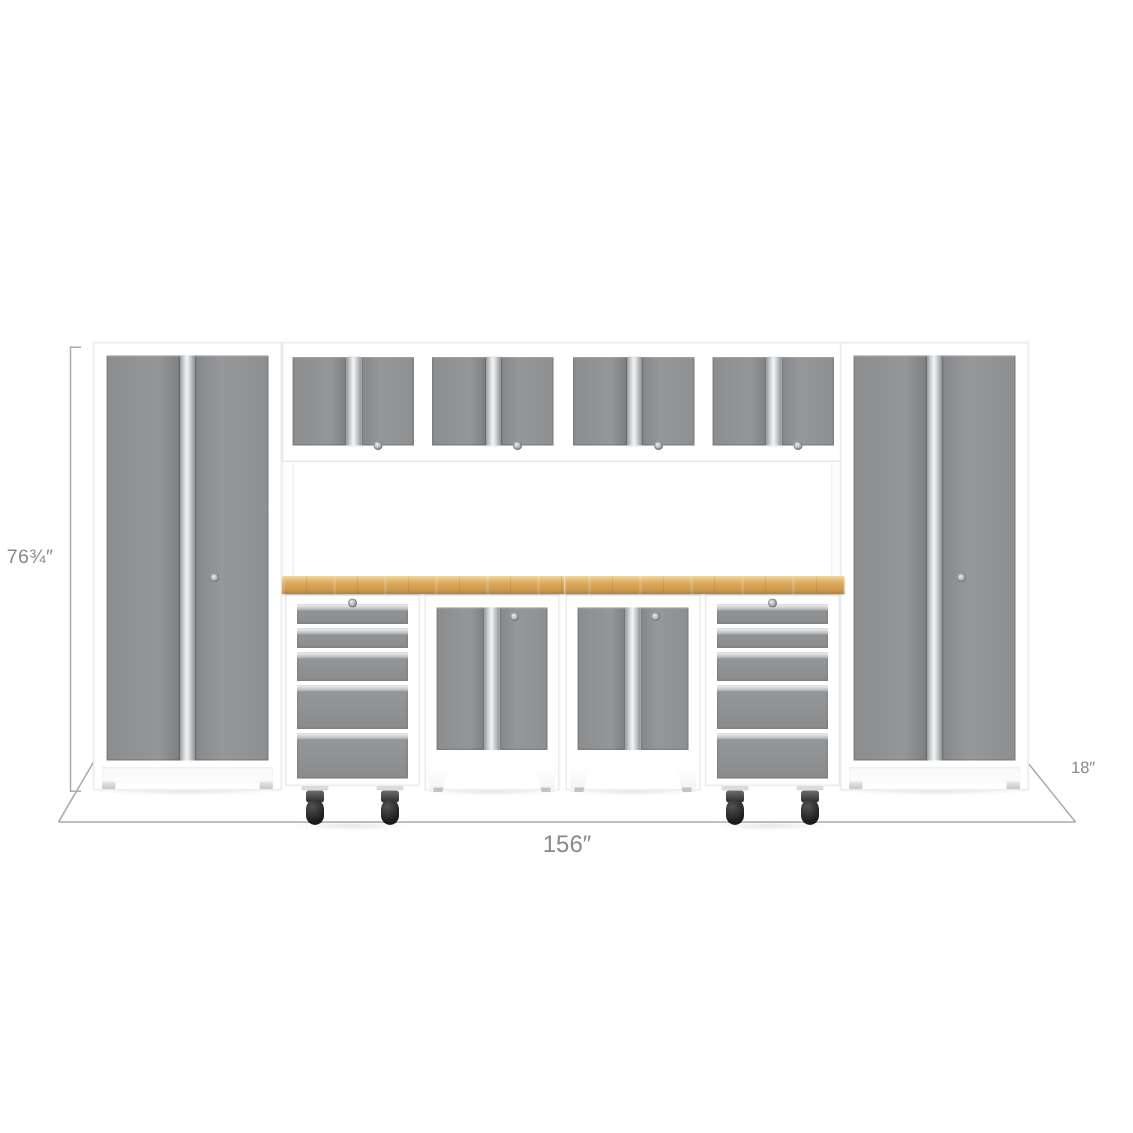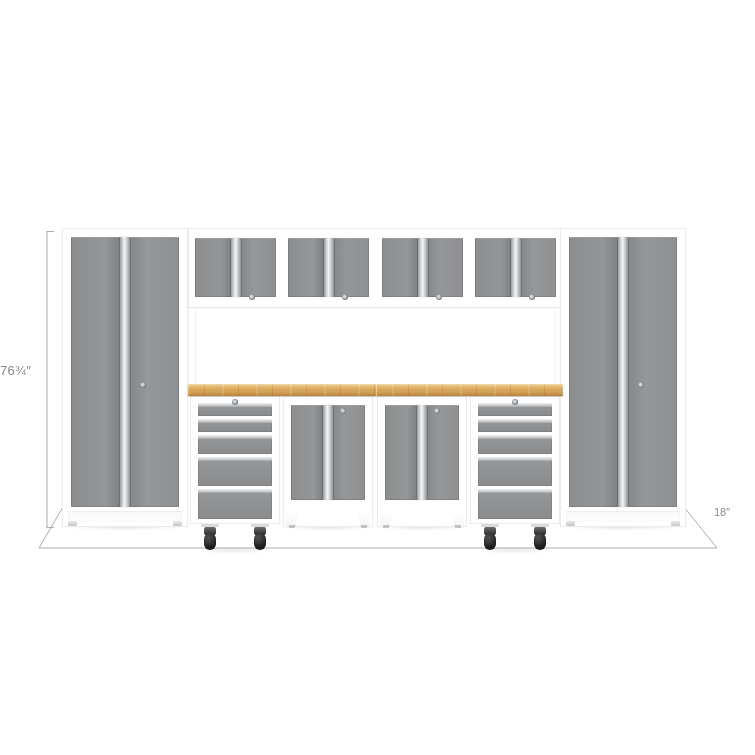--- a/index.html
+++ b/index.html
@@ -5,21 +5,21 @@
   :root{
     --background:#ffffff; --frame-white:#ffffff; --door-gray:#8f9193;
     --worktop-wood:#d8a75c; --caster-black:#1a1a1a;
     --dimension-line:#ababab; --dimension-text:#8a8a8a;
   }
   html,body{margin:0;padding:0;background:var(--background);}
   .scene{position:relative;width:755px;height:755px;background:var(--background);
     overflow:hidden;font-family:"Liberation Sans",sans-serif;}
   .dim-svg{position:absolute;left:0;top:0;z-index:1;}
   .dim-label{position:absolute;z-index:5;color:var(--dimension-text);}
-  .dim-label.h{left:0;top:363px;width:40px;text-align:left;font-size:13px;letter-spacing:.3px;}
+  .dim-label.h{left:0;top:363px;width:40px;text-align:center;font-size:13px;letter-spacing:.3px;}
   .dim-label.w{left:298px;top:555px;width:160px;text-align:center;font-size:16px;}
   .dim-label.d{left:714px;top:506px;font-size:11px;}
 
   .unit{position:absolute;background:var(--frame-white);border:1px solid #ececec;
     box-sizing:border-box;z-index:2;box-shadow:0 0 2px rgba(0,0,0,.04);}
   .tall{top:228px;width:126px;height:299px;}
   .tall.left{left:62px;} .tall.right{left:560px;}
   .tall .doors{position:absolute;left:8px;right:8px;top:8px;bottom:19px;}
   .tall .kick{position:absolute;left:5px;right:5px;bottom:4px;height:11px;
     background:#fbfbfb;box-shadow:inset 0 1px 2px rgba(0,0,0,.07);}
@@ -97,20 +97,21 @@
       <path d="M47 231 V528"></path>
       <path d="M47 231.5 H54"></path>
       <path d="M47 527.5 H54"></path>
       <path d="M63 507 L39 548"></path>
       <path d="M39 548 H717"></path>
       <path d="M684 507 L717 548"></path>
     </g>
   </svg>
 
   <div class="dim-label h">76¾″</div>
+  <div class="dim-label w">156″</div>
   <div class="dim-label d">18″</div>
 
   <div class="unit tall left">
     <div class="doors">
       <div class="door left"></div>
       <div class="door right"></div>
       <div class="handle"></div>
       <div class="lock"></div>
     </div>
     <div class="kick"></div>

